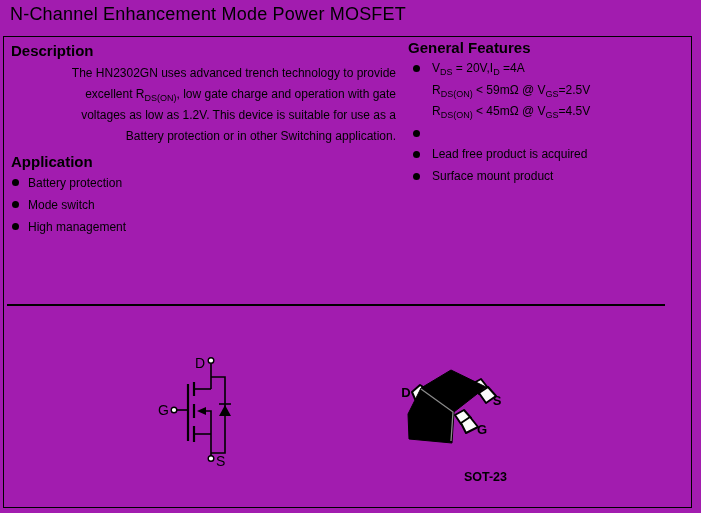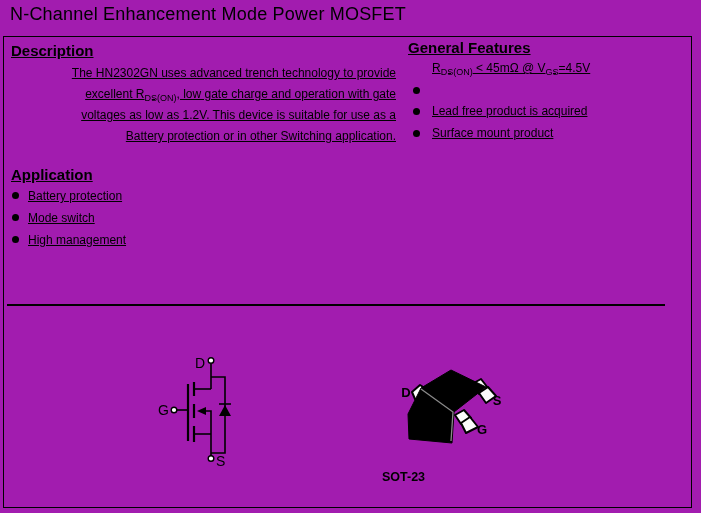--- a/index.html
+++ b/index.html
@@ -2,42 +2,42 @@
 <html><head>
 <meta charset="utf-8">
 <style>
   html,body{margin:0;padding:0;background:#fff;}
   .page{position:relative;width:701px;height:513px;background:#a21caf;
         font-family:"Liberation Sans",sans-serif;color:#000;overflow:hidden;}
   .page-title{position:absolute;left:10px;top:4px;font-size:18px;font-weight:400;
               letter-spacing:.2px;white-space:nowrap;}
   .main-box{position:absolute;left:3px;top:36px;width:687px;height:470px;
             border:1px solid #000;}
-  .col{position:absolute;text-decoration:underline;}
+  .col{position:absolute;}
   .col-left{left:7px;top:5px;width:385px;}
   .col-right{left:404px;top:2px;width:284px;}
   h2.sec{font-size:15px;font-weight:bold;margin:0;line-height:17px;}
   .desc-text{margin:4px 0 0;font-size:12px;line-height:21px;text-align:right;}
   sub{font-size:9px;line-height:0;}
-  h2.app{margin-top:19px;}
+  h2.app{margin-top:6px;}
   ul.plain{list-style:none;margin:6px 0 0;padding:0;}
   ul.plain li{position:relative;padding-left:17px;font-size:12px;line-height:15px;
               height:15px;margin-bottom:7px;}
   .bullet{position:absolute;width:7px;height:7px;border-radius:50%;background:#000;}
   ul.plain li .bullet{left:1px;top:3px;}
   .feat-rows{margin-top:5px;}
   .feat-row{position:relative;padding-left:24px;font-size:12px;line-height:15px;
             min-height:15px;margin-bottom:6.5px;}
   .feat-row .bullet{left:5px;top:4px;}
   .separator{position:absolute;left:3px;top:267px;width:658px;height:2px;
              background:#000;}
   .schematic-svg{position:absolute;left:146px;top:307px;}
   .package-svg{position:absolute;left:391px;top:329px;}
-  .package-label{position:absolute;left:378px;top:433px;width:112px;
-                 text-align:left;font-size:12.5px;font-weight:bold;}
+  .package-label{position:absolute;left:391px;top:433px;width:112px;
+                 text-align:right;font-size:12.5px;font-weight:bold;}
   svg{font-family:inherit;}
   svg text{fill:#000;}
 </style>
 </head>
 <body>
 
 <div class="page">
 
   <div class="page-title">N-Channel Enhancement Mode Power MOSFET</div>
 
@@ -60,20 +60,27 @@
         <li>
           <span class="bullet"></span>
           <span>High management</span>
         </li>
       </ul>
     </div>
 
     <div class="col col-right">
       <h2 class="sec">General Features</h2>
       <div class="feat-rows">
+        <div class="feat-row">
+          <span class="bullet"></span>
+          <span>V<sub>DS</sub> = 20V,I<sub>D</sub> =4A</span>
+        </div>
+        <div class="feat-row">
+          <span>R<sub>DS(ON)</sub> &lt; 59mΩ @ V<sub>GS</sub>=2.5V</span>
+        </div>
         <div class="feat-row">
           <span>R<sub>DS(ON)</sub> &lt; 45mΩ @ V<sub>GS</sub>=4.5V</span>
         </div>
         <div class="feat-row">
           <span class="bullet"></span>
         </div>
         <div class="feat-row">
           <span class="bullet"></span>
           <span>Lead free product is acquired</span>
         </div>

